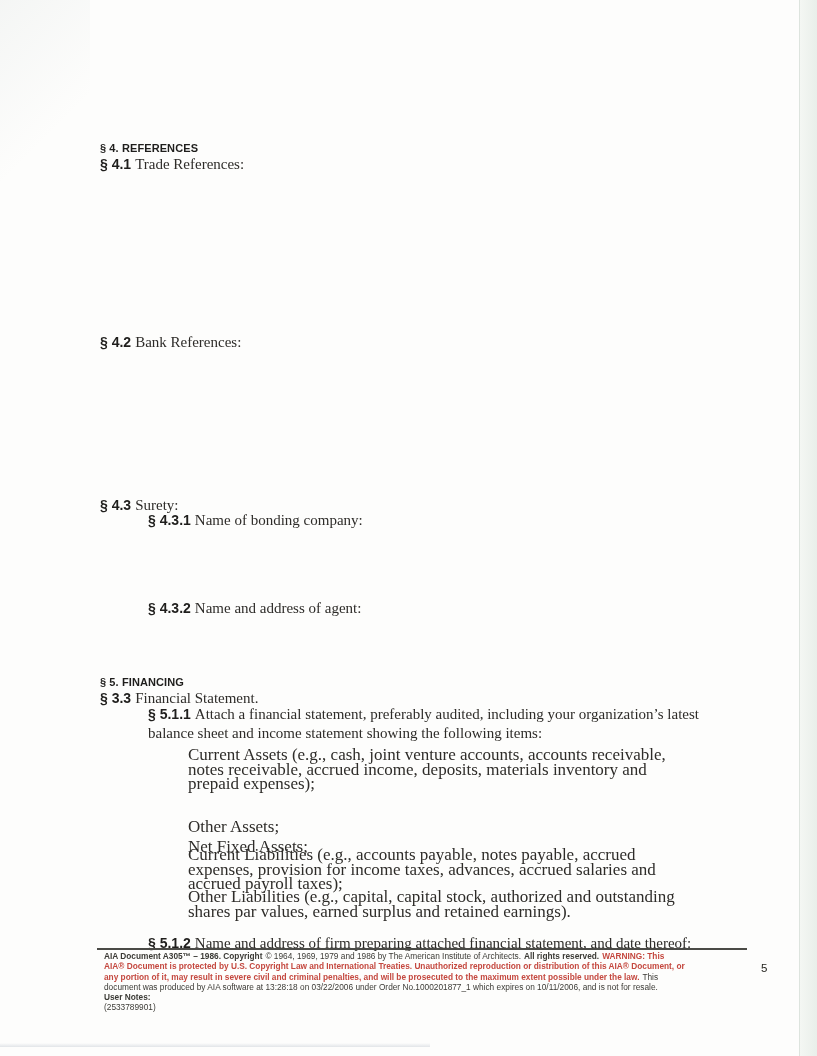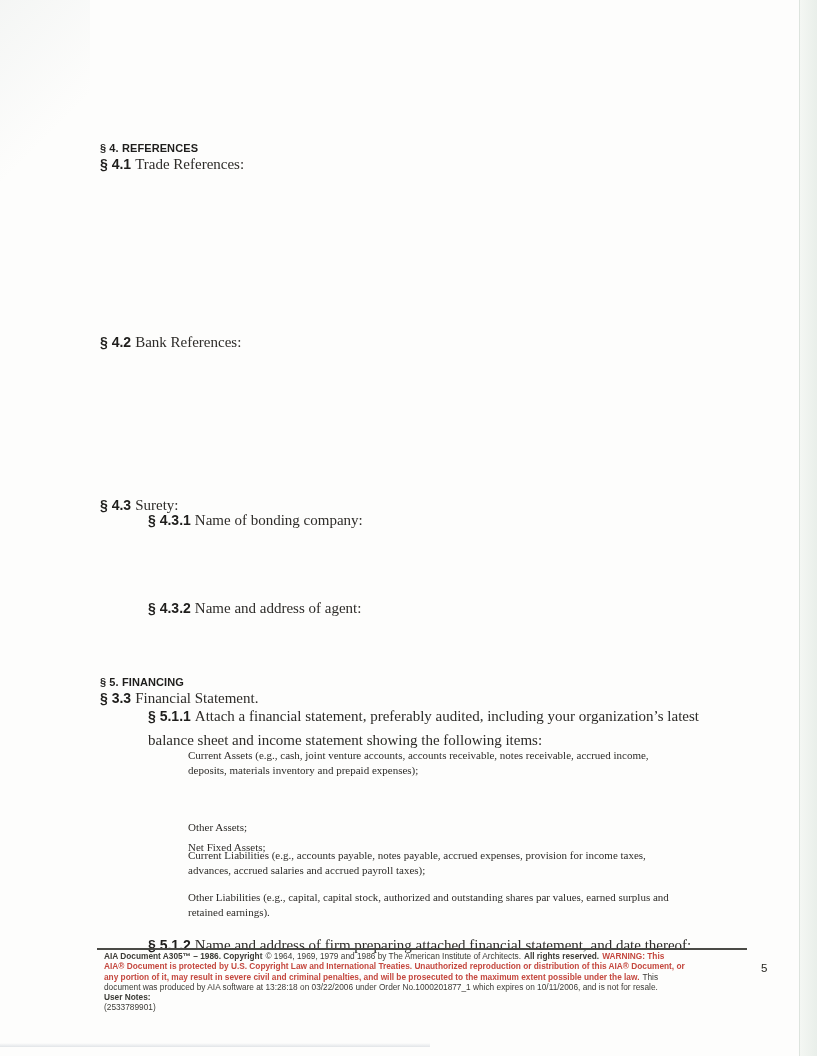--- a/index.html
+++ b/index.html
@@ -3,25 +3,25 @@
 <meta charset="utf-8">
 <style>
   html,body{margin:0;padding:0;}
   body{width:817px;height:1056px;background:#fdfdfc;overflow:hidden;position:relative;
        font-family:"Liberation Serif",serif;-webkit-font-smoothing:antialiased;}
   .page{position:absolute;left:0;top:0;width:680px;height:1056px;}
   .abs{position:absolute;}
   .h-sans{font-family:"Liberation Sans",sans-serif;font-weight:bold;font-size:11px;
           color:#1f1e1c;letter-spacing:.1px;white-space:nowrap;}
   .line{white-space:nowrap;font-size:11px;color:#2e2c29;line-height:15px;}
-  .para{font-size:11px;color:#2e2c29;line-height:23px;}
+  .para{font-size:11px;color:#2e2c29;line-height:18px;}
   .lbl{font-family:"Liberation Sans",sans-serif;font-weight:bold;font-size:14px;
        color:#1f1e1c;margin-right:4px;}
   .txt{font-family:"Liberation Serif",serif;font-size:15px;color:#2e2c29;}
-  .item{position:absolute;left:188px;width:502px;font-size:11px;color:#2e2c29;line-height:14.5px;}
+  .item{position:absolute;left:188px;width:502px;font-size:17px;color:#2e2c29;line-height:14.5px;}
   .rule{position:absolute;left:97px;top:948px;width:650px;height:1.5px;background:#4a4a46;}
   .footer{position:absolute;left:104px;top:951px;width:642px;
           font-family:"Liberation Sans",sans-serif;font-size:8.3px;line-height:10.3px;
           color:#3b3a35;}
   .fl{white-space:nowrap;}
   .b{font-weight:bold;}
   .red{color:#c4483f;font-weight:bold;}
   .run{margin-right:3px;}
   .run:last-child{margin-right:0;}
   .f-last{display:flex;justify-content:space-between;align-items:baseline;flex-direction:column;}

